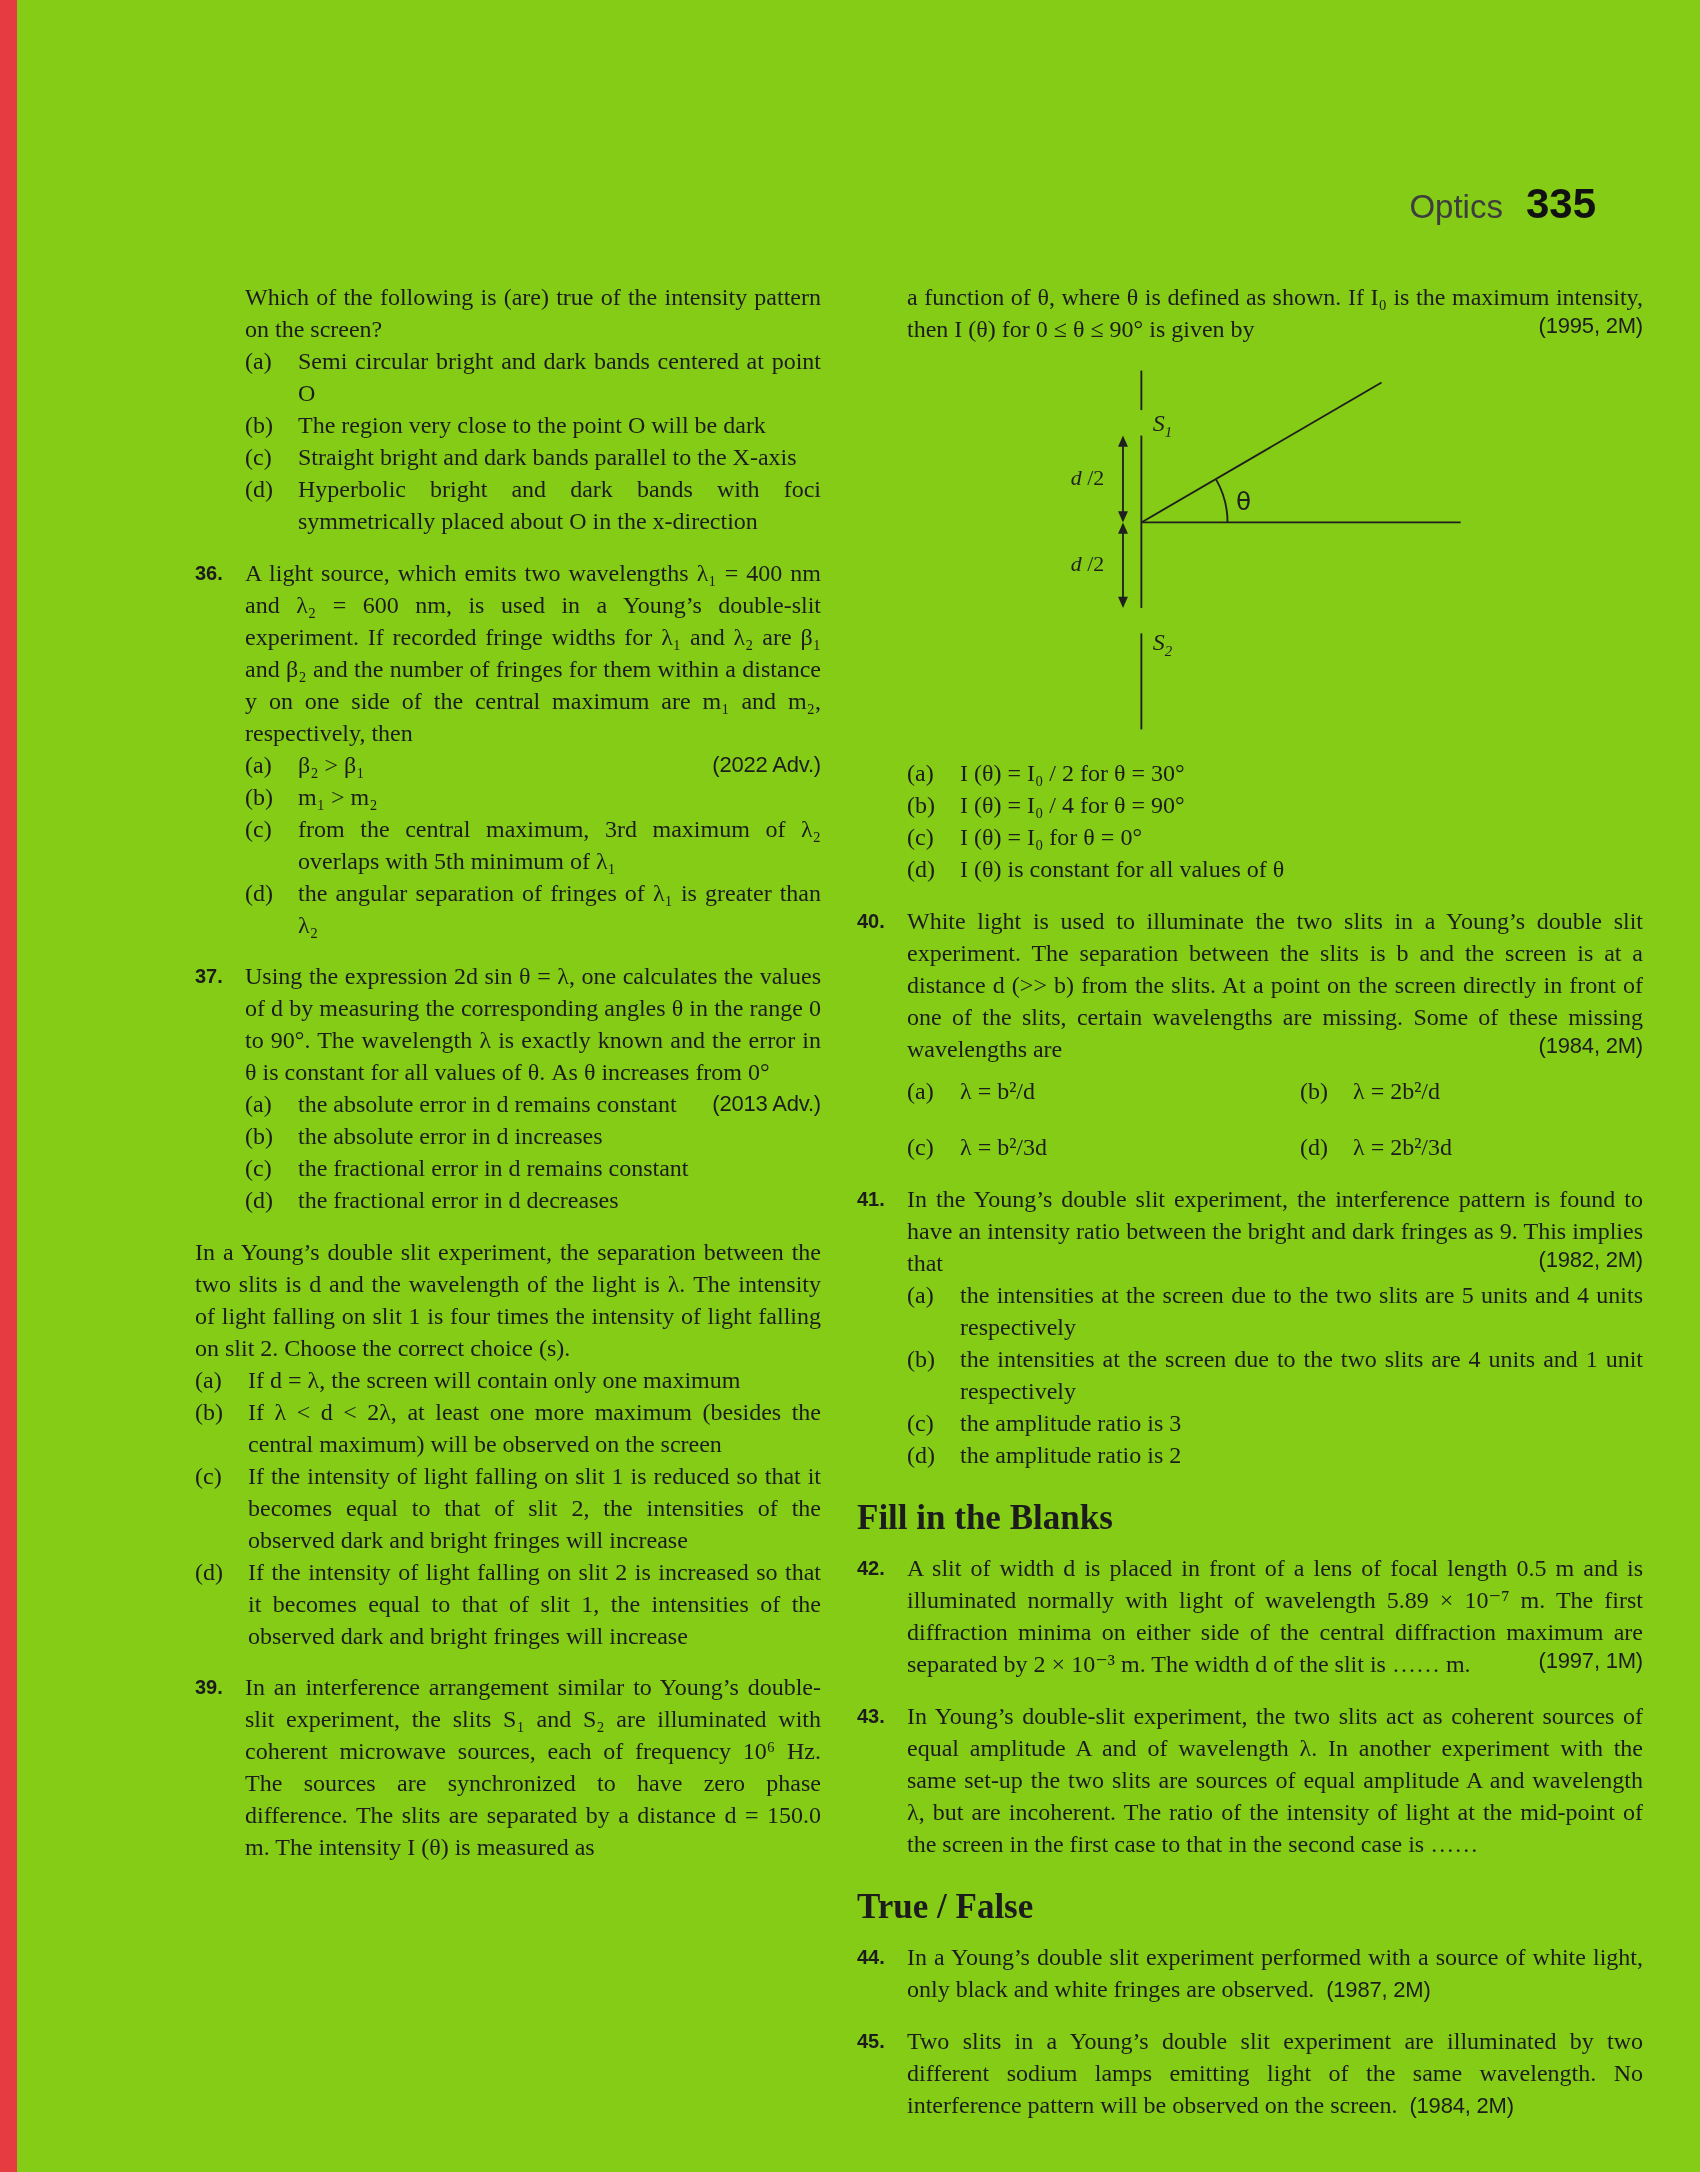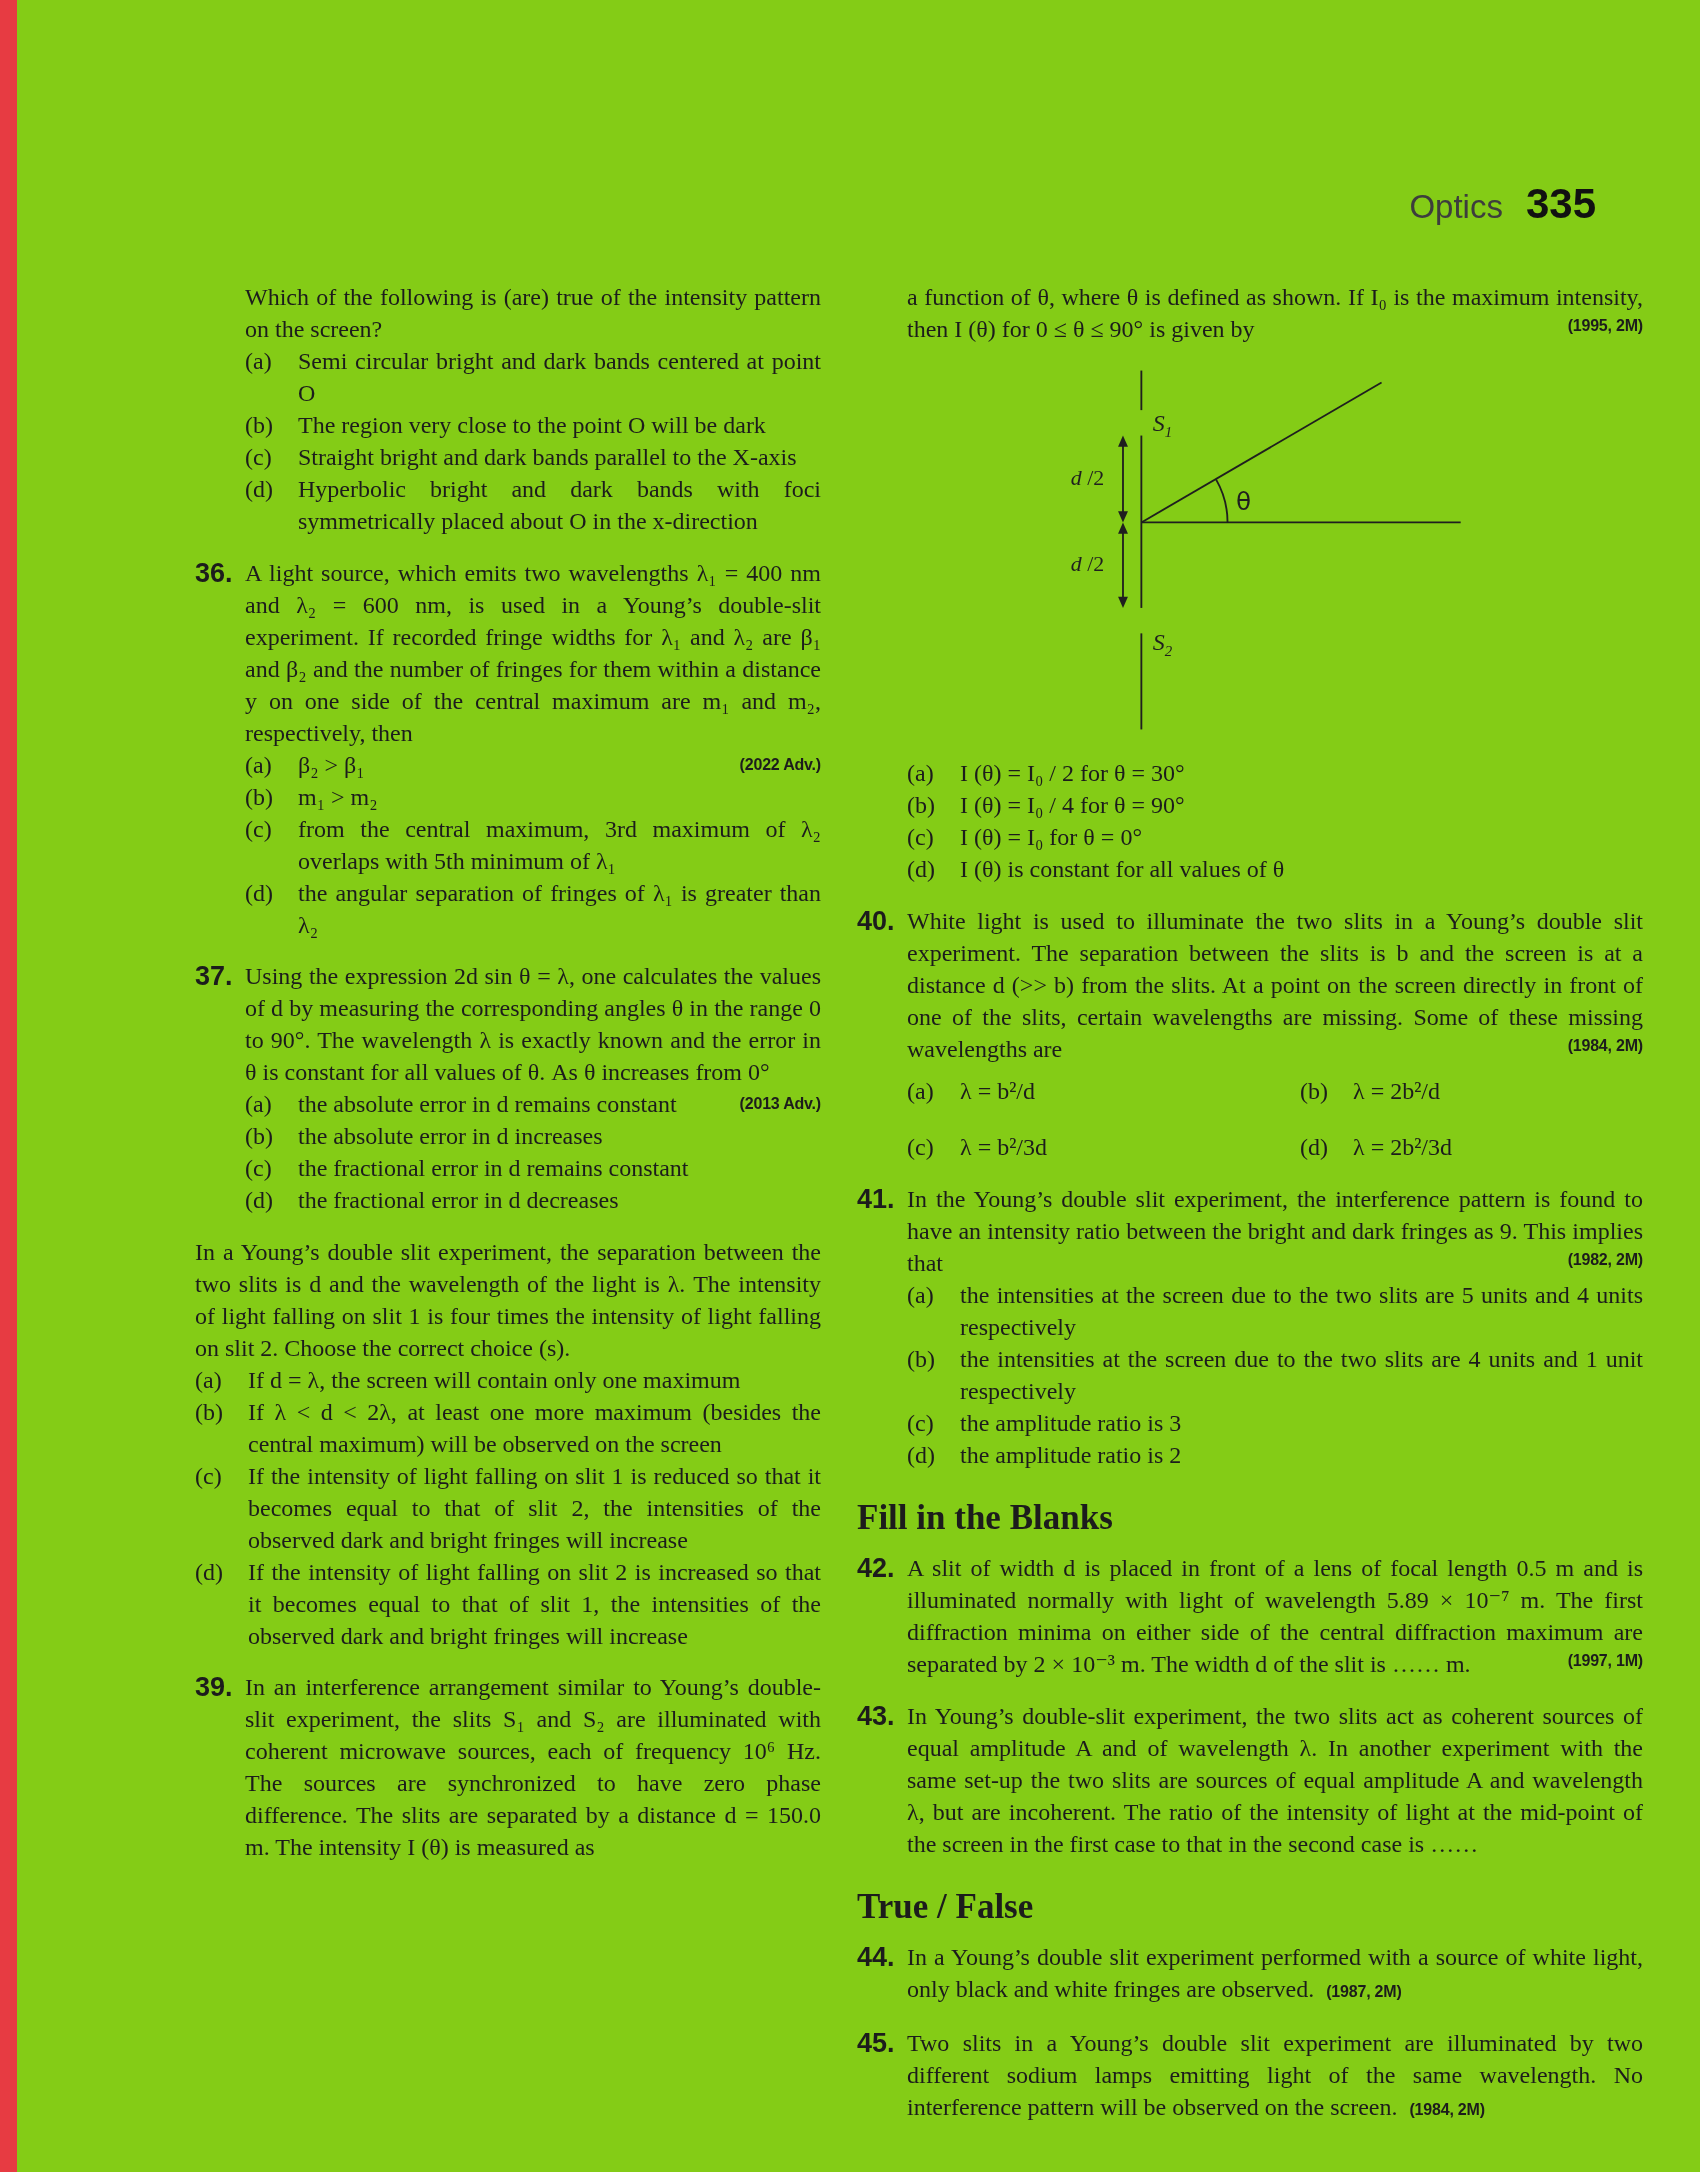--- a/index.html
+++ b/index.html
@@ -9,28 +9,28 @@
   .header{position:absolute;top:180px;left:810px;width:786px;display:flex;justify-content:flex-end;
           align-items:baseline;gap:23px;}
   .header-title{font-family:"Liberation Sans","DejaVu Sans",sans-serif;font-size:33px;color:#3d3d3d;}
   .header-page{font-family:"Liberation Sans","DejaVu Sans",sans-serif;font-size:42px;font-weight:700;color:#111;}
   .col{position:absolute;top:281px;font-size:24px;line-height:32px;margin-left:47px;}
   .col-left{left:148px;width:626px;}
   .col-right{left:810px;width:786px;}
   .q{display:flex;margin-top:19.6px;}
   .q.first{margin-top:0;}
   .qnum{width:50px;flex:0 0 50px;font-family:"Liberation Sans","DejaVu Sans",sans-serif;
-        font-weight:700;font-size:27px;}
+        font-weight:700;font-size:20px;}
   .qbody{flex:1;min-width:0;}
   .qtext{margin:0;text-align:justify;}
   .rel{position:relative;}
   .opt{display:flex;margin:0;}
   .optlab{width:53px;flex:0 0 53px;}
   .opttext{flex:1;text-align:justify;}
-  .tag{font-family:"Liberation Sans","DejaVu Sans",sans-serif;font-weight:700;font-size:16px;
+  .tag{font-family:"Liberation Sans","DejaVu Sans",sans-serif;font-weight:400;font-size:22px;
        letter-spacing:-0.2px;white-space:nowrap;}
   .tag-right{margin-left:auto;padding-left:10.6px;}
   .tag-abs{position:absolute;right:0;bottom:3px;}
   .tag-line{text-align:right;margin:1.5px 0 0 0;}
   .tag-inline{padding-left:6px;}
   .heading{font-size:35px;font-weight:700;line-height:39px;margin:27px 0 15px 0;}
   .optgrid{display:grid;grid-template-columns:393px 1fr;row-gap:24px;margin-top:10.6px;}
   .diagram{margin:13.6px 0 16.6px 151px;}
   .diagram svg{display:block;}
 </style>

